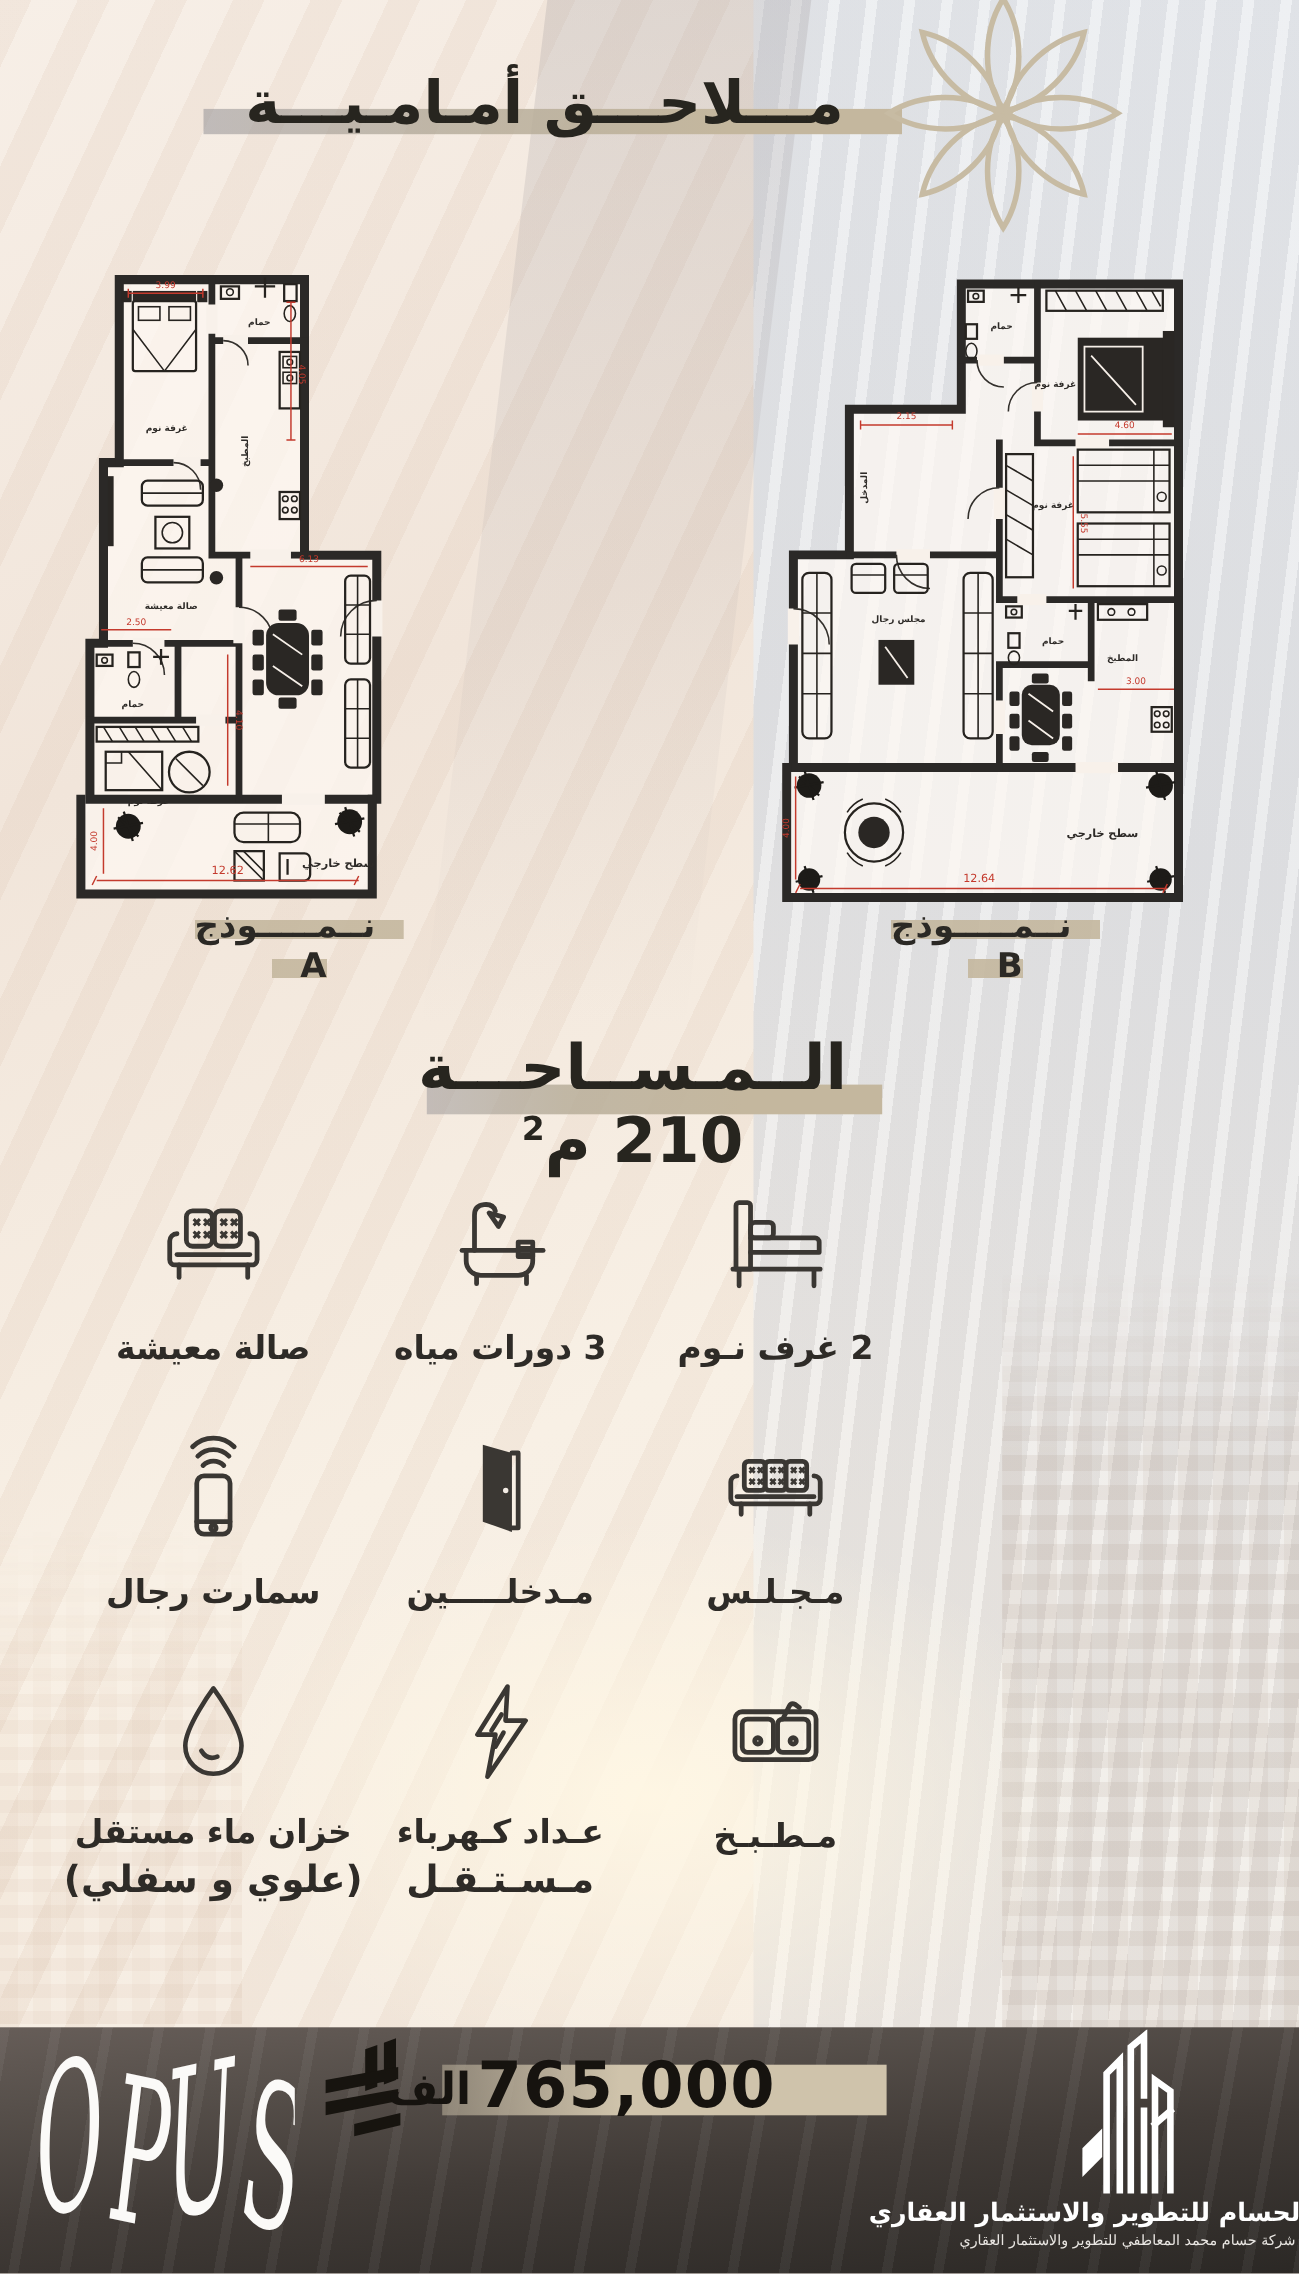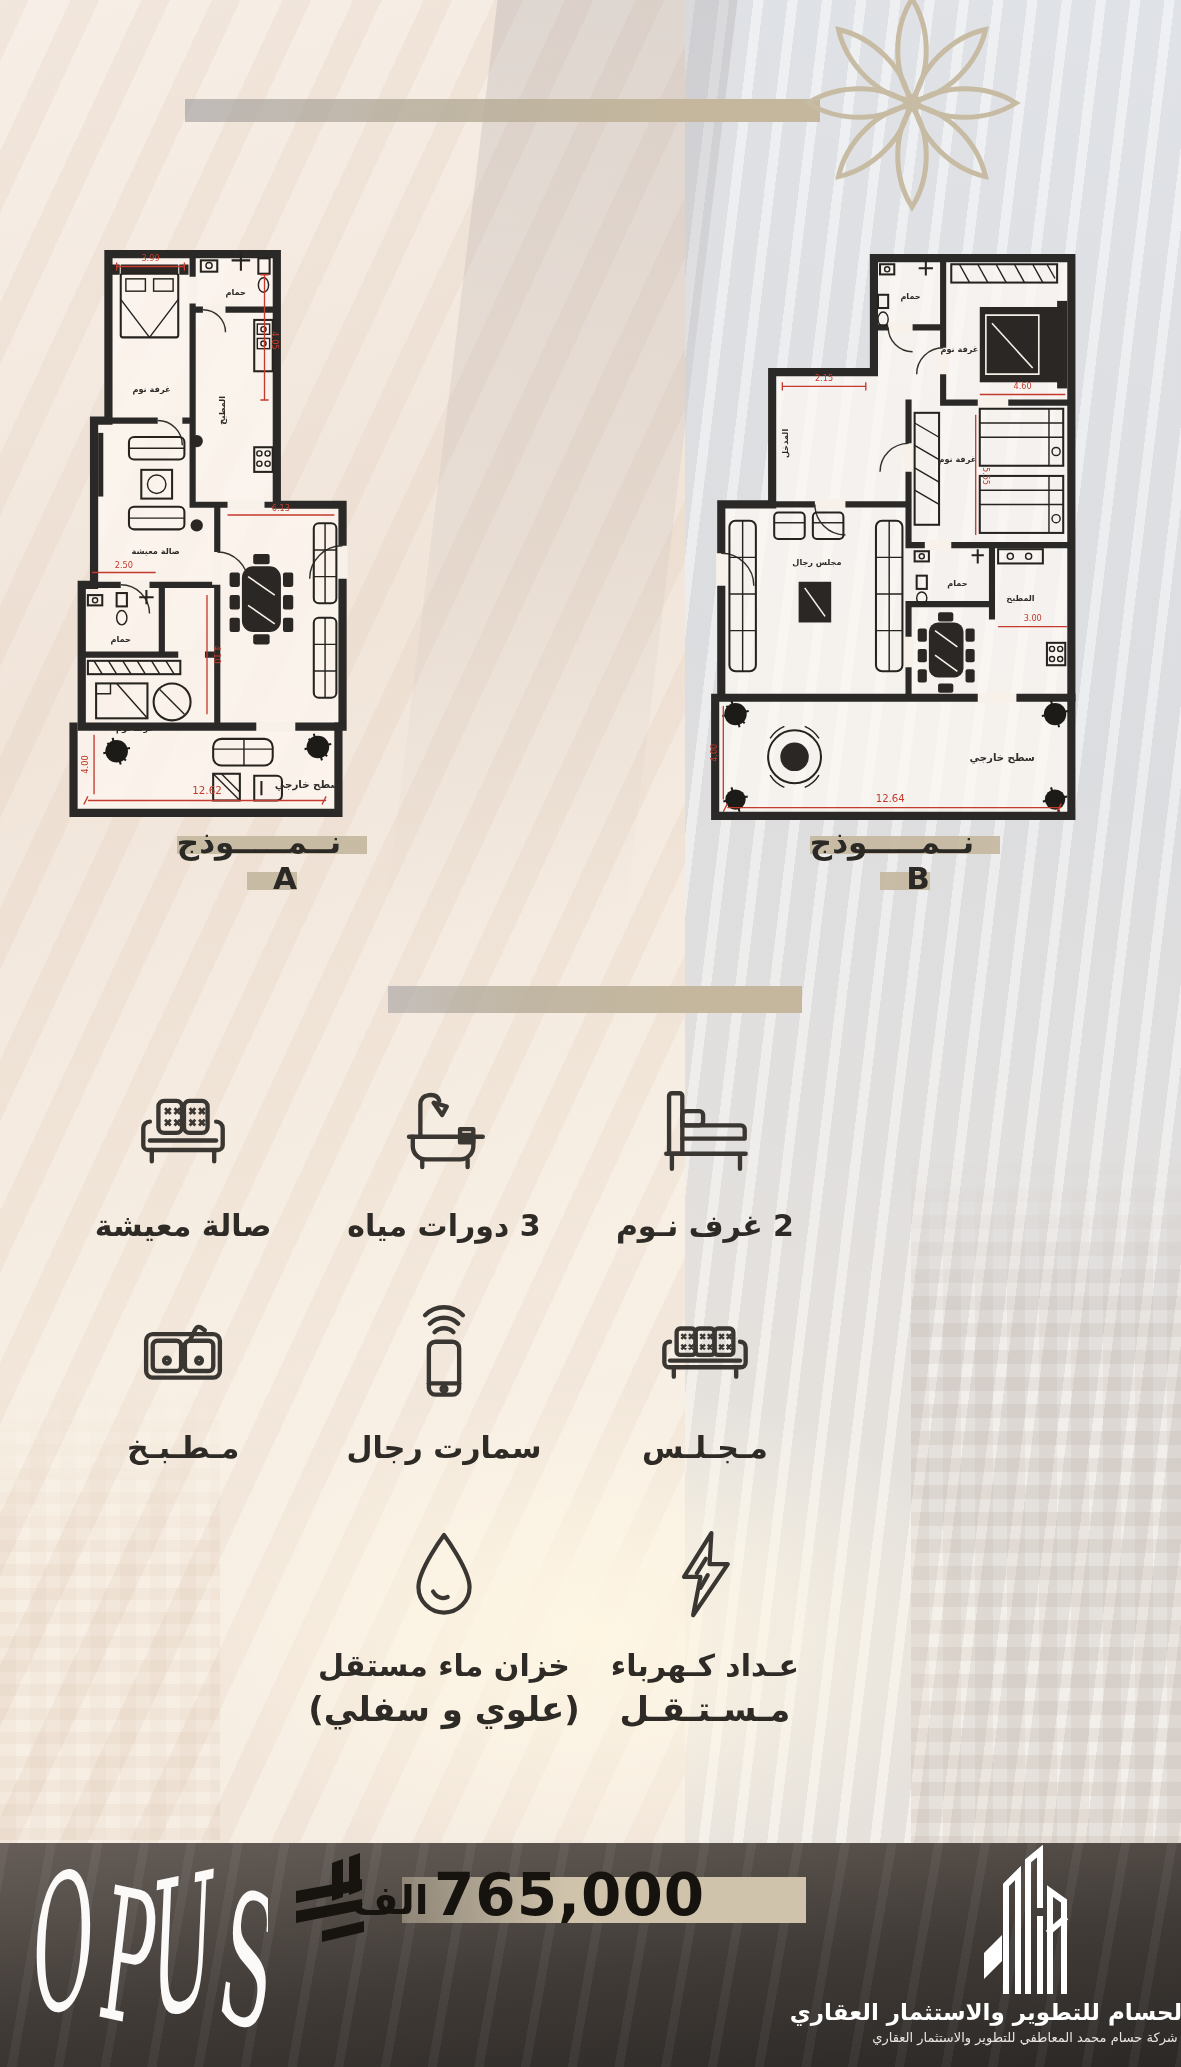--- a/index.html
+++ b/index.html
@@ -99,20 +99,21 @@
 <div id="poster">
 
   <div class="bg bg-left"></div>
   <div class="bg bg-right"></div>
   <div class="bg bg-tower-mid"></div>
   <div class="bg bg-windows"></div>
   <div class="bg bg-windows-l"></div>
   <div class="bg bg-glow"></div>
 
   <div class="title-bar"></div>
+  <div class="main-title">مـــلاحـــق أمـامـيـــة</div>
   <svg class="flower" width="234" height="234" viewBox="-117 -117 234 234">
     <g fill="none" stroke="#c7bba3" stroke-width="5">
       <g id="petal">
           <path d="M0,-104 C19,-74 19,-30 0,-4 C-19,-30 -19,-74 0,-104 Z"></path>
         </g>
       <use href="#petal" transform="rotate(45)"></use>
         <use href="#petal" transform="rotate(90)"></use>
       <use href="#petal" transform="rotate(135)"></use>
         <use href="#petal" transform="rotate(180)"></use>
       <use href="#petal" transform="rotate(225)"></use>
@@ -346,20 +347,21 @@
     <path class="red" d="M52,548 H380 M52,544 l-4,8 M380,544 l-4,8"></path>
     <text class="rtxt" x="212" y="542" text-anchor="middle" style="font-size:10px">12.64</text>
     <path class="red" d="M48,448 V540"></path>
     <text class="rtxt" x="42" y="494" text-anchor="middle" transform="rotate(-90 42 494)">4.00</text>
   </svg>
 
   <div class="model-label model-a"><span>نــمـــــوذج A</span></div>
   <div class="model-label model-b"><span>نــمـــــوذج B</span></div>
 
   <div class="area-bar"></div>
+  <div class="area-title"><span>الــمـســاحـــة 210 م</span><sup>2</sup></div>
 
   <div class="features">
 
     <div class="feat">
       <svg class="ic" viewBox="0 0 110 110">
         <path class="icon-st" d="M20,14 h8 a3,3 0 0 1 3,3 v61 h-14 v-61 a3,3 0 0 1 3,-3 Z"></path>
         <rect class="icon-st" x="31" y="33" width="22" height="15" rx="4"></rect>
         <path class="icon-st" d="M31,48 h62 a4,4 0 0 1 4,4 v10 h-66"></path>
         <path class="icon-st" d="M14,78 h84 M20,78 v16 M92,78 v16"></path>
       </svg>
@@ -408,20 +410,29 @@
         <g stroke="#3a3733" stroke-width="2.6">
           <path d="M30,34 l5,5 M35,34 l-5,5 M38,34 l5,5 M43,34 l-5,5 M30,45 l5,5 M35,45 l-5,5 M38,45 l5,5 M43,45 l-5,5"></path>
           <path d="M50,34 l5,5 M55,34 l-5,5 M58,34 l5,5 M63,34 l-5,5 M50,45 l5,5 M55,45 l-5,5 M58,45 l5,5 M63,45 l-5,5"></path>
           <path d="M70,34 l5,5 M75,34 l-5,5 M78,34 l5,5 M83,34 l-5,5 M70,45 l5,5 M75,45 l-5,5 M78,45 l5,5 M83,45 l-5,5"></path>
         </g>
       </svg>
       <div class="lb">مـجـلـس</div>
       <div class="lb2"></div>
     </div>
 
+    <div class="feat">
+      <svg class="ic" viewBox="0 0 110 110">
+        <path class="icon-fill" d="M38,12 L66,20 L66,96 L38,86 Z"></path>
+        <circle cx="60" cy="56" r="2.6" fill="#f3ece5"></circle>
+        <path class="icon-st" d="M66,20 h6 v72 h-6" stroke-width="3.6"></path>
+      </svg>
+      <div class="lb">مـدخلـــــين</div>
+      <div class="lb2"></div>
+    </div>
 
     <div class="feat">
       <svg class="ic" viewBox="0 0 110 110">
         <rect class="icon-st" x="39" y="42" width="32" height="56" rx="7"></rect>
         <path class="icon-st" d="M39,86 h32"></path>
         <circle class="icon-st" cx="55" cy="92" r="2.6" stroke-width="3"></circle>
         <path class="icon-st" d="M45,32 a14,14 0 0 1 20,0 M40,23 a21,21 0 0 1 30,0 M35,14 a28,28 0 0 1 40,0"></path>
       </svg>
       <div class="lb">سمارت رجال</div>
       <div class="lb2"></div>

